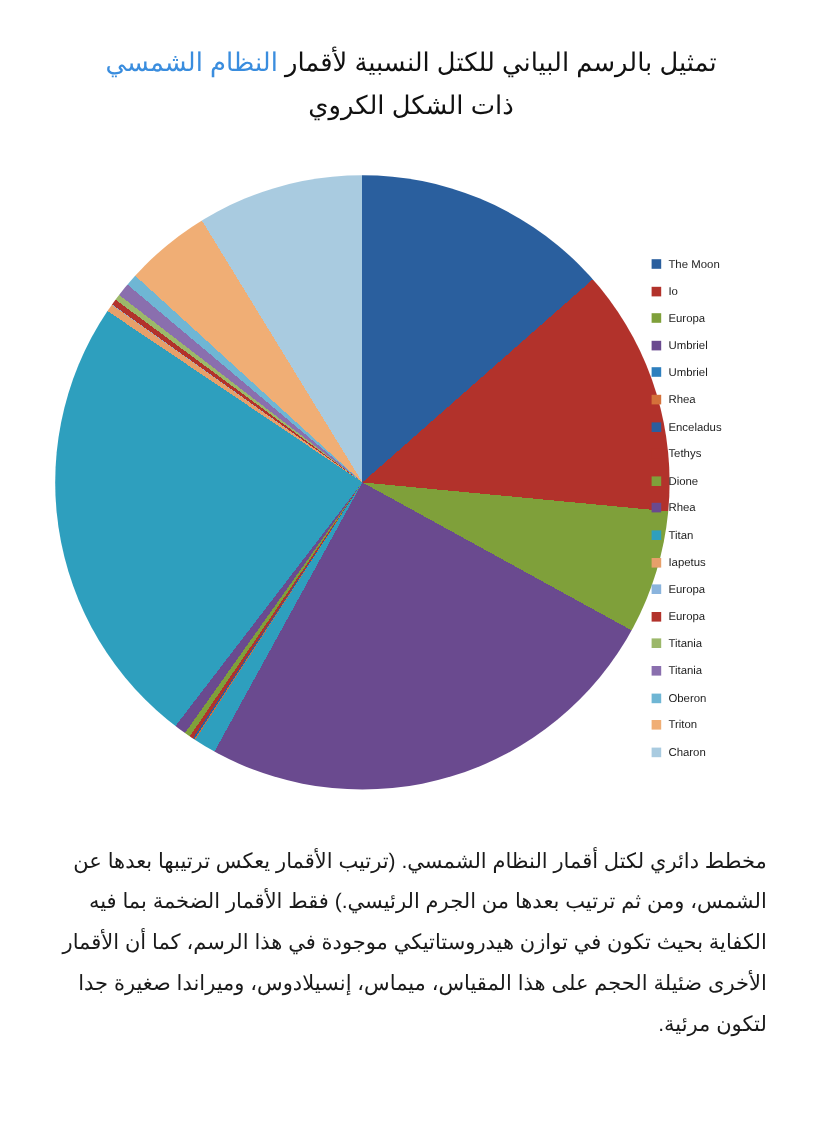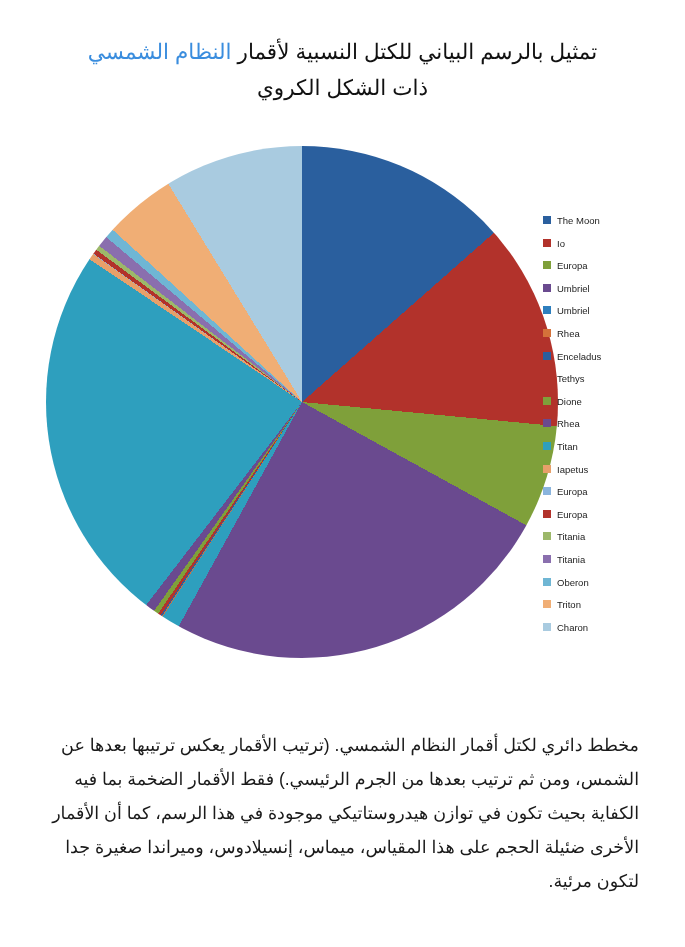--- a/index.html
+++ b/index.html
@@ -87,21 +87,20 @@
   .caption {
     position: absolute;
     left: 48px;
     right: 46px;
     top: 700px;
     direction: rtl;
     text-align: right;
     font-size: 17.5px;
     line-height: 34px;
     color: #1a1a1a;
-    margin-top: 28px;
   }
 </style>
 </head>
 <body>
 
 <div class="page">
 
   <div class="title-block">
     <div class="title-line"><span>تمثيل بالرسم البياني للكتل النسبية لأقمار </span><span class="title-link">النظام الشمسي</span></div>
     <div class="title-line">ذات الشكل الكروي</div>

